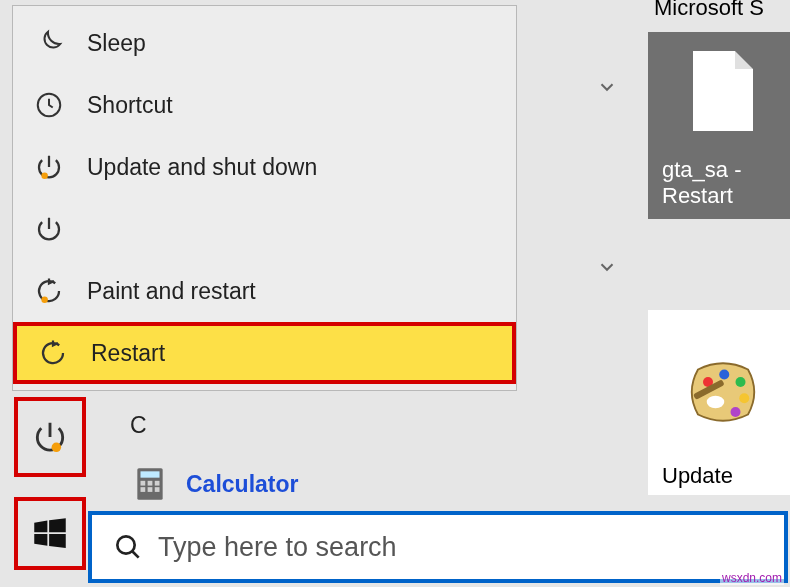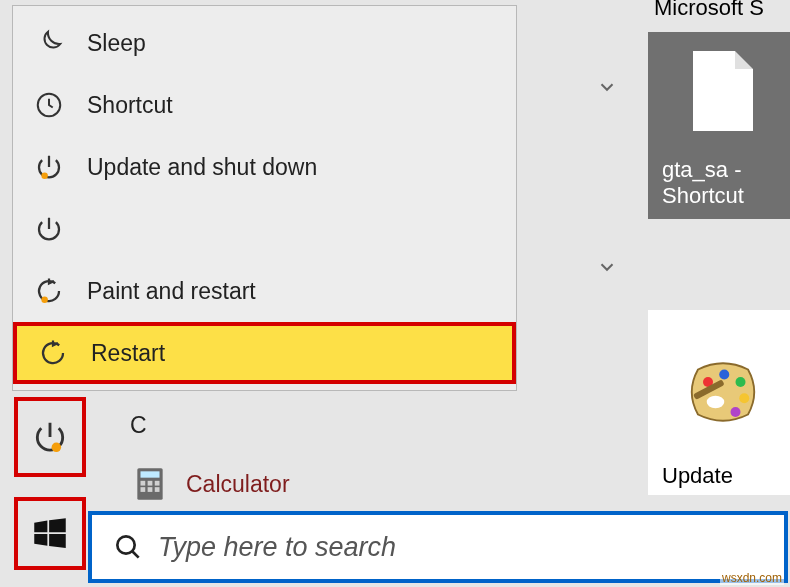--- a/index.html
+++ b/index.html
@@ -66,21 +66,22 @@
     color: #222;
     height: 60px;
     display: flex; align-items: center;
     padding-left: 20px;
   }
   .app-entry {
     display: flex; align-items: center;
     height: 58px;
     padding-left: 20px;
     font-size: 23px;
-    color: #7f1d1d;
+    color: #1d4ed8;
+    font-weight: bold;
   }
   .app-entry .ico {
     width: 40px; height: 40px;
     display: flex; align-items: center; justify-content: center;
     margin-right: 16px;
   }
 
   
   .rail-power {
     position: absolute;
@@ -95,21 +96,21 @@
     left: 14px; top: 497px;
     width: 72px; height: 73px;
     background: #e6e6e6;
     display: flex; align-items: center; justify-content: center;
   }
 
   
   .taskbar {
     position: absolute;
     left: 0; bottom: 0;
-    width: 632px; height: 78px; font-style: italic;
+    width: 632px; height: 78px;
   }
   .search-box {
     position: absolute;
     left: 88px; top: 2px;
     width: 700px; height: 72px;
     background: #ffffff;
     border: 4px solid #0063c9;
     display: flex; align-items: center;
     padding-left: 14px;
     font-size: 27px;
@@ -173,21 +174,21 @@
   .tile-paint .paint-canvas {
     flex: 1;
     display: flex; align-items: center; justify-content: center;
   }
 
   
   .wm {
     position: absolute;
     right: 6px; bottom: 2px;
     font-size: 12px;
-    color: #a16207;
+    color: #a21caf;
     background: rgba(255,255,255,0.6);
     padding: 0 2px;
   }
 
   svg { display: block; }
 </style>
 </head>
 <body>
 
 <div class="start-left"></div>
@@ -307,21 +308,21 @@
   </div>
   <div class="chev" style="top:252px">
     <svg width="22" height="22" viewBox="0 0 24 24" fill="none" stroke="#666" stroke-width="2.2">
         <polyline points="6 9 12 15 18 9"></polyline>
       </svg>
   </div>
 </div>
 
 <div class="tile-gray">
   <div class="doc-icon"></div>
-  <span>gta_sa - Shortcut</span>
+  <span>gta_sa - Restart</span>
 </div>
 
 <div class="tile-paint">
   <div class="paint-canvas">
     <svg width="80" height="80" viewBox="0 0 64 64">
       <path d="M12 14 Q32 4 52 14 Q62 32 52 50 Q32 60 12 50 Q2 32 12 14 Z" fill="#e8c978" stroke="#8a6a2c" stroke-width="1.5"></path>
       <ellipse cx="26" cy="40" rx="7" ry="5" fill="#fff"></ellipse>
       <circle cx="20" cy="24" r="4" fill="#e33"></circle>
       <circle cx="33" cy="18" r="4" fill="#2a62d9"></circle>
       <circle cx="46" cy="24" r="4" fill="#2dbb4e"></circle>

